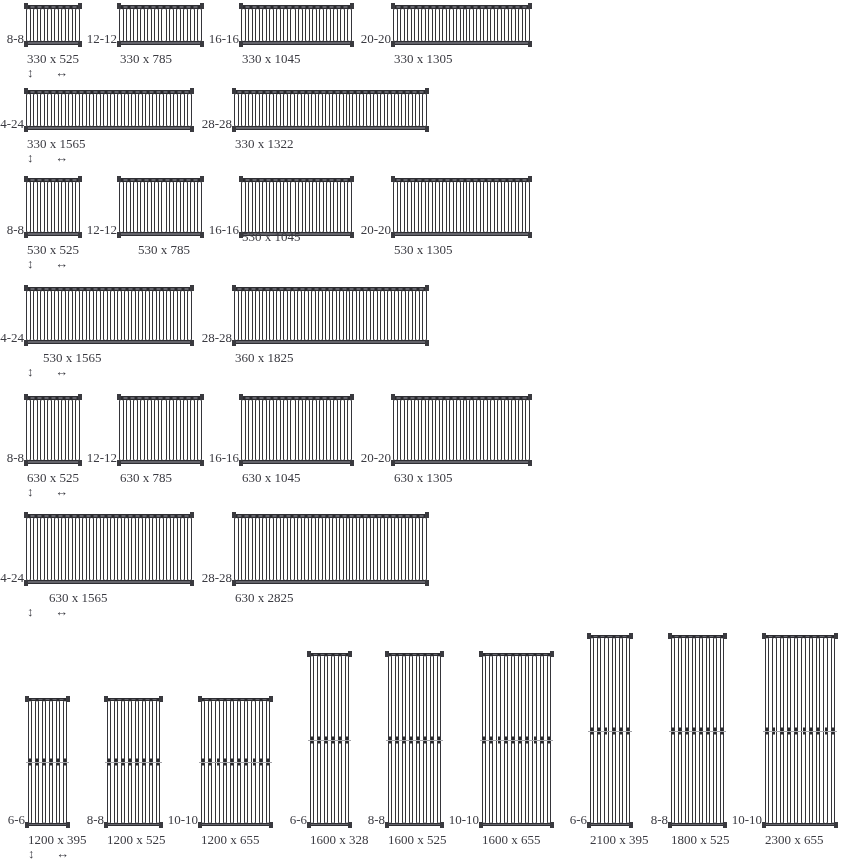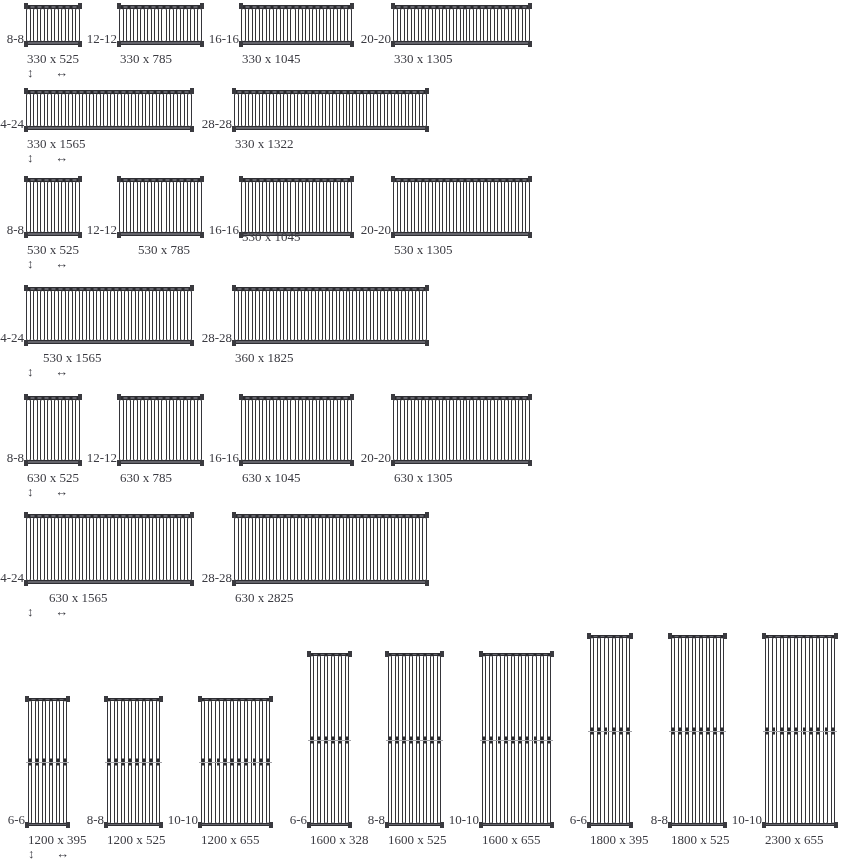--- a/index.html
+++ b/index.html
@@ -836,21 +836,21 @@
         </i>
       </div>
       <div class="rail rail-bottom"></div>
       <i class="cap tl"></i>
       <i class="cap tr"></i>
       <i class="cap bl"></i>
       <i class="cap br"></i>
       <div class="seam"></div>
     </div>
     <div class="count-label" style="right: 256px; top: 813px;">6-6</div>
-    <div class="size-label" style="left: 590px; top: 833px;">1800 x 395</div>
+    <div class="size-label" style="left: 590px; top: 833px;">2100 x 395</div>
     <div class="rad v" style="left: 669px; top: 635px; width: 57px; height: 191px;">
       <div class="rail rail-top"></div>
       <div class="tubes">
         <i class="tube">
           <i class="midnub"></i>
         </i>
         <i class="tube">
           <i class="midnub"></i>
         </i>
         <i class="tube">

